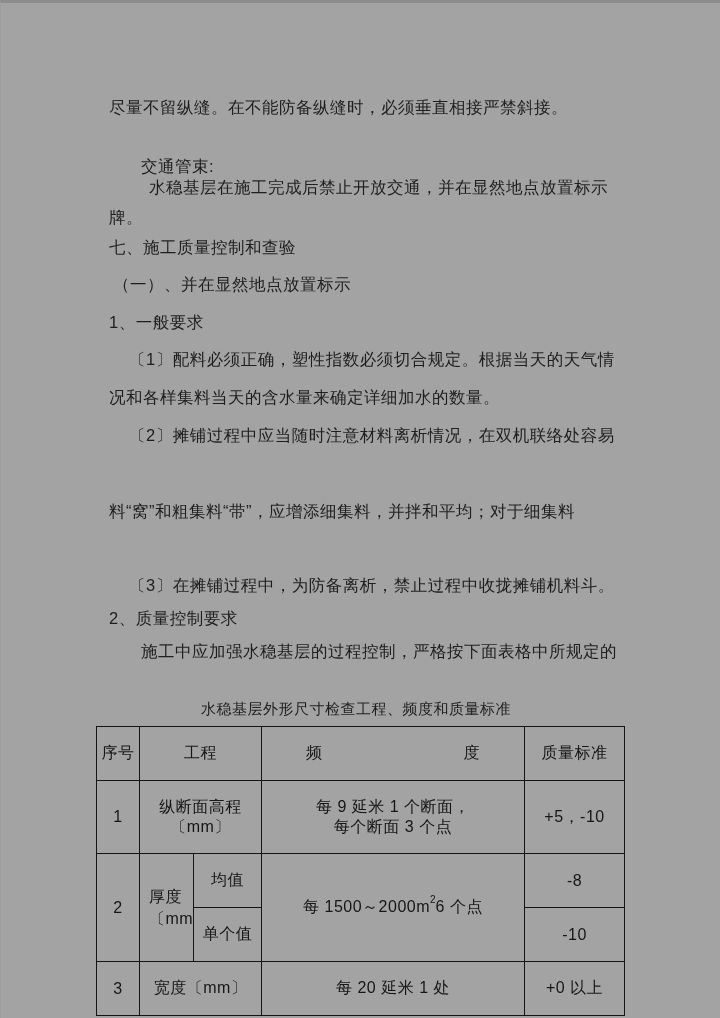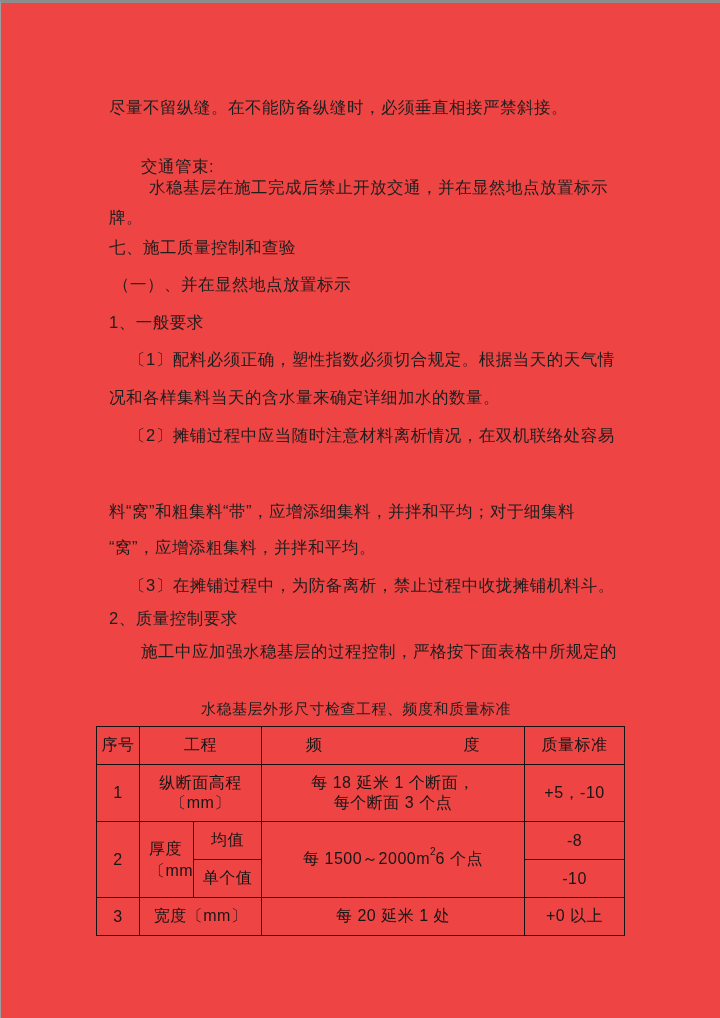--- a/index.html
+++ b/index.html
@@ -4,21 +4,21 @@
 <style>
   html, body {
     margin: 0;
     padding: 0;
     background: #ffffff;
   }
   .page {
     position: relative;
     width: 720px;
     height: 1018px;
-    background: #ef4444;
+    background: #a3a3a3;
     border-top: 3px solid #8c8c8c;
     border-left: 1px solid #9e9e9e;
     box-sizing: border-box;
     overflow: hidden;
     font-family: "Liberation Sans", "DejaVu Sans", sans-serif;
     color: #1e1e1e;
   }
   .line {
     position: absolute;
     font-size: 16.5px;
@@ -42,21 +42,21 @@
     width: 528px;
     border-collapse: collapse;
     table-layout: fixed;
     font-size: 16px;
     color: #161616;
   }
   table.spec td {
     border: 1.5px solid #141414;
     text-align: center;
     vertical-align: middle;
-    padding: 8px 2px;
+    padding: 16px 2px;
     letter-spacing: 0.5px;
     overflow: hidden;
   }
   .freq-header {
     display: flex;
     justify-content: space-between;
     padding: 0 42px;
   }
   .two-line span { display: block; line-height: 20px; }
   .cell-left {
@@ -81,21 +81,20 @@
   <div class="line" style="top:140px; left:140px;margin-top:12px;">交通管束:</div>
   <div class="line" style="top:173px; left:148px;">水稳基层在施工完成后禁止开放交通，并在显然地点放置标示</div>
   <div class="line" style="top:203px; left:108px;">牌。</div>
   <div class="line" style="top:233px; left:108px;text-align:right;">七、施工质量控制和查验</div>
   <div class="line" style="top:270px; left:112px;">（一）、并在显然地点放置标示</div>
   <div class="line" style="top:308px; left:108px;">1、一般要求</div>
   <div class="line" style="top:345px; left:128px;">〔1〕配料必须正确，塑性指数必须切合规定。根据当天的天气情</div>
   <div class="line" style="top:383px; left:108px;">况和各样集料当天的含水量来确定详细加水的数量。</div>
   <div class="line" style="top:421px; left:128px;">〔2〕摊铺过程中应当随时注意材料离析情况，在双机联络处容易</div>
   <div class="line" style="top:497px; left:108px;">料“窝”和粗集料“带”，应增添细集料，并拌和平均；对于细集料</div>
-  <div class="line" style="top:533px; left:108px;">“窝”，应增添粗集料，并拌和平均。</div>
   <div class="line" style="top:571px; left:128px;">〔3〕在摊铺过程中，为防备离析，禁止过程中收拢摊铺机料斗。</div>
   <div class="line" style="top:604px; left:108px;">2、质量控制要求</div>
   <div class="line" style="top:637px; left:140px;">施工中应加强水稳基层的过程控制，严格按下面表格中所规定的</div>
 
   <div class="table-title" style="top:697px;">水稳基层外形尺寸检查工程、频度和质量标准</div>
 
   <table class="spec">
     <colgroup>
       <col style="width:43px;">
       <col style="width:54px;">
@@ -115,21 +114,21 @@
         </td>
         <td>质量标准</td>
       </tr>
       <tr style="height:43px;">
         <td class="num">1</td>
         <td colspan="2" class="two-line">
           <span>纵断面高程</span>
           <span>〔mm〕</span>
         </td>
         <td class="two-line">
-          <span>每 18 延米 1 个断面，</span>
+          <span>每 9 延米 1 个断面，</span>
           <span>每个断面 3 个点</span>
         </td>
         <td>+5，-10</td>
       </tr>
       <tr style="height:35px;">
         <td rowspan="2" class="num">2</td>
         <td rowspan="2" class="cell-left">
           <span>厚度</span>
           <span>〔mm〕</span>
         </td>

